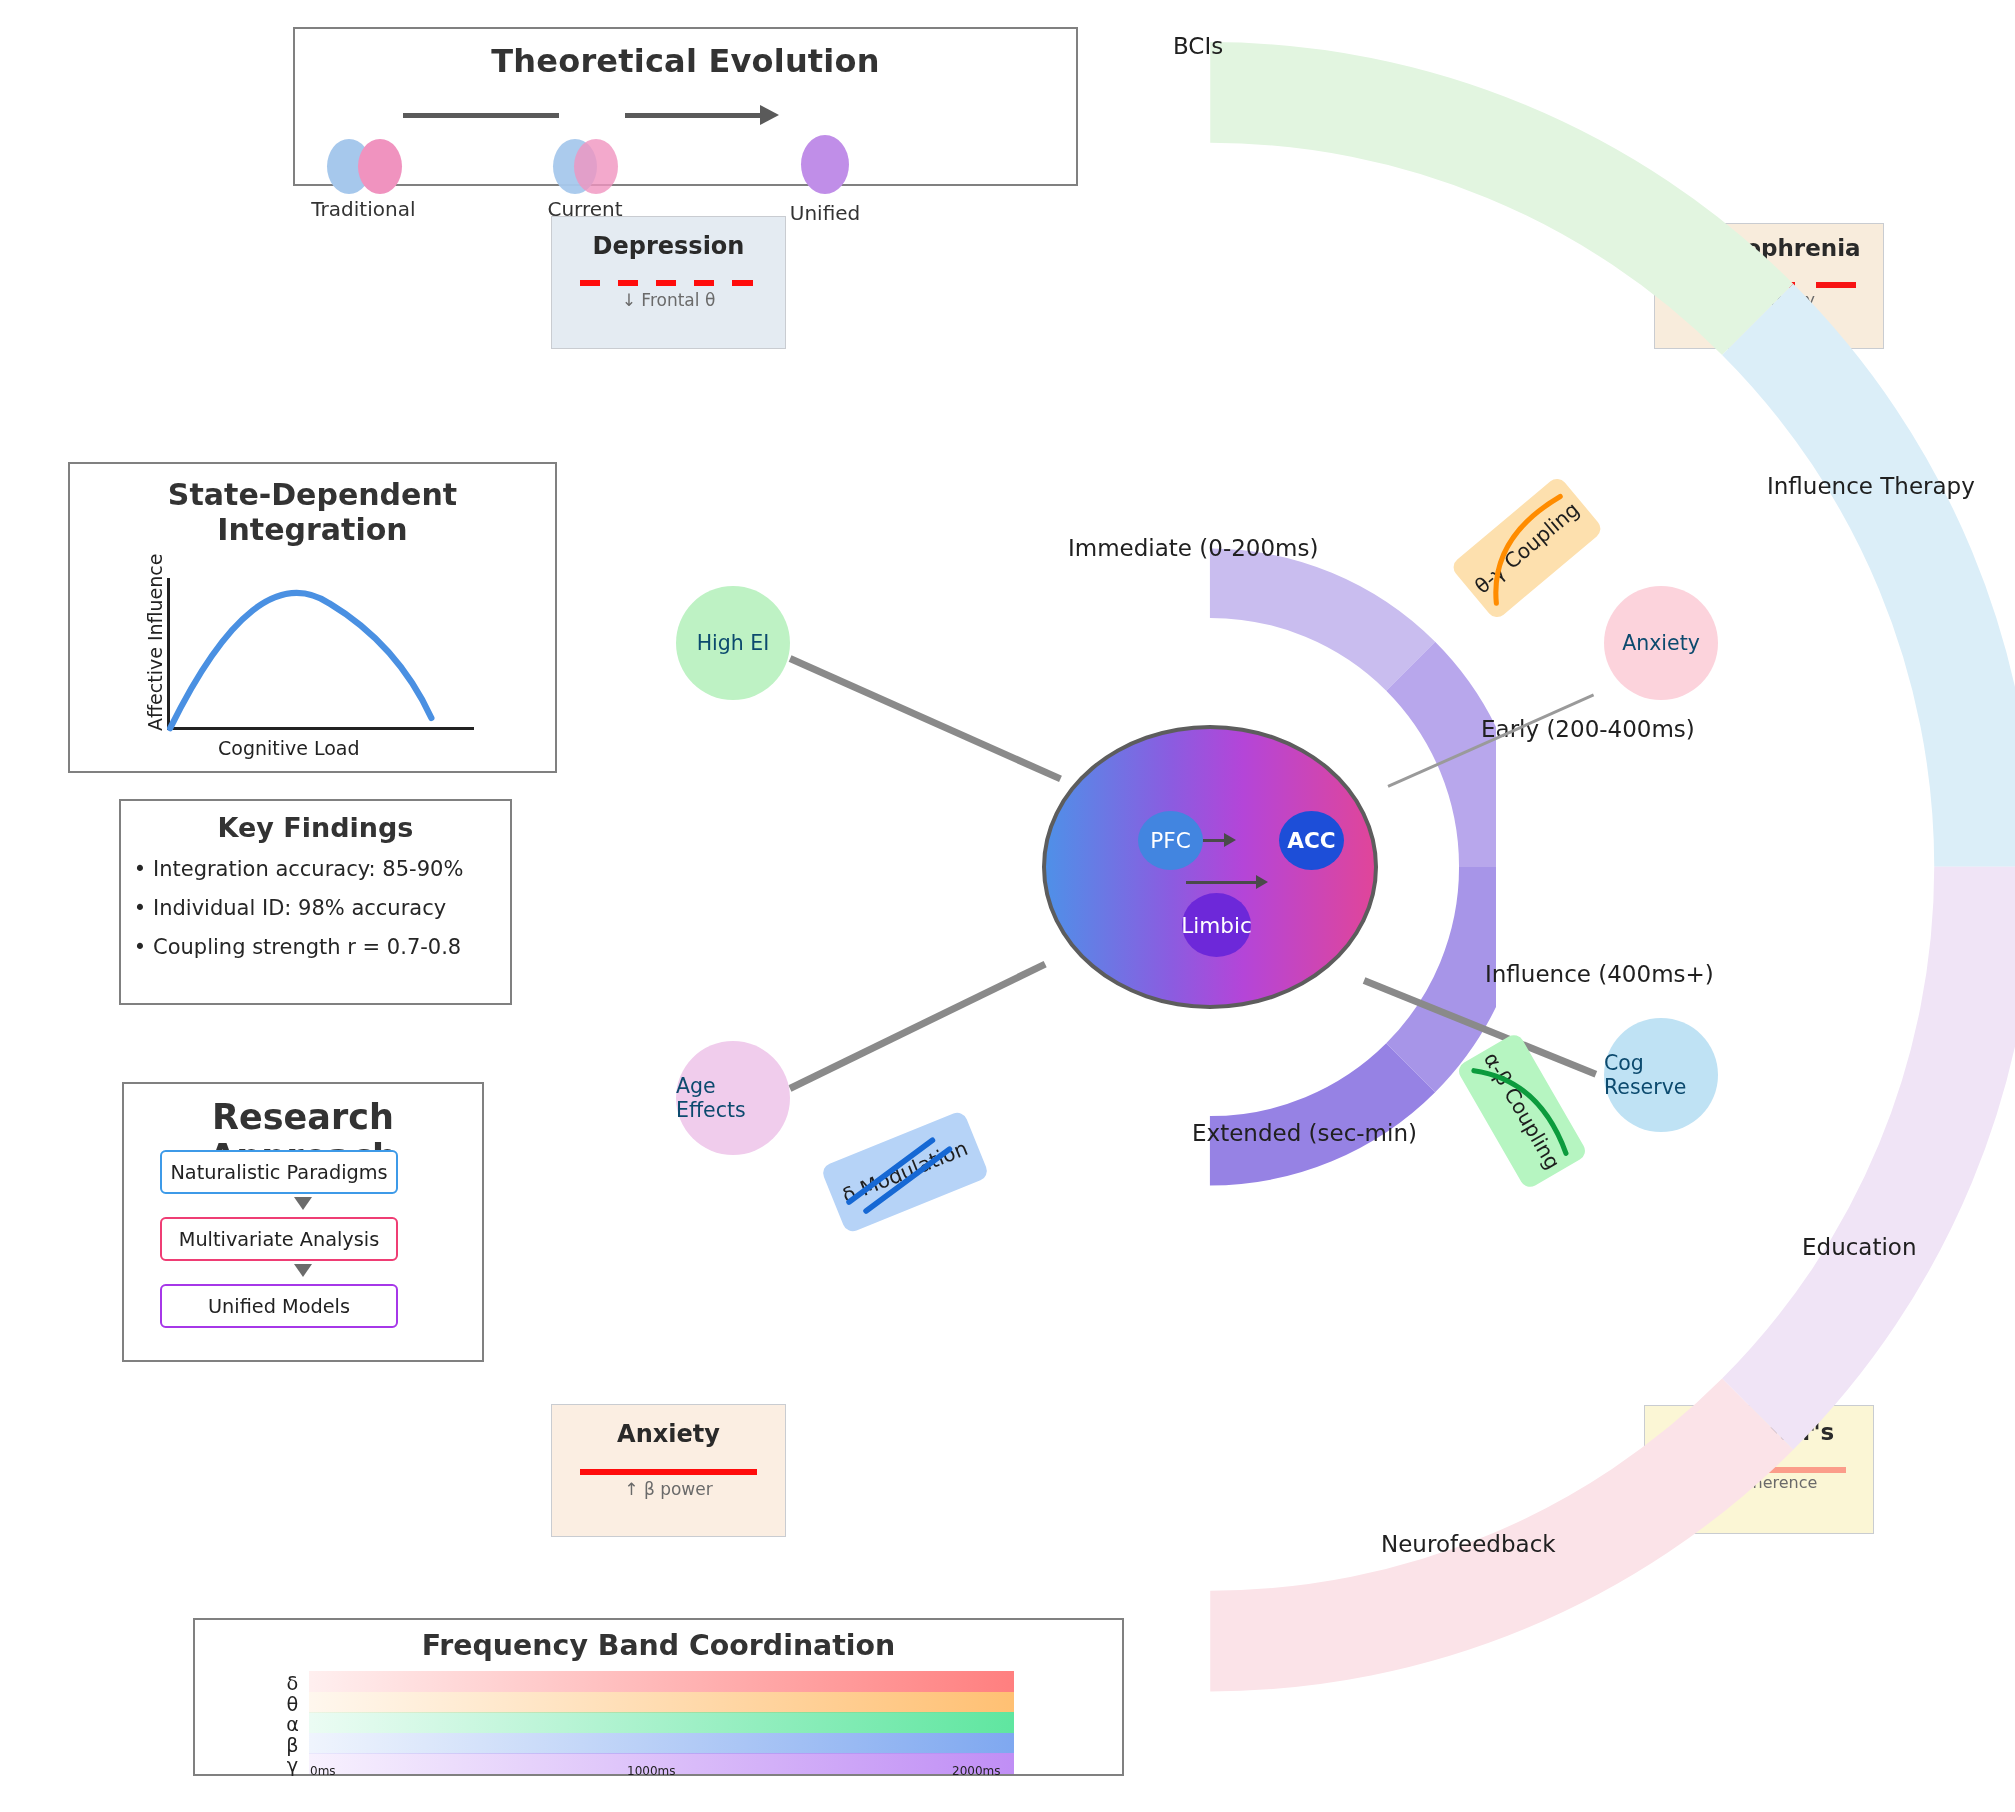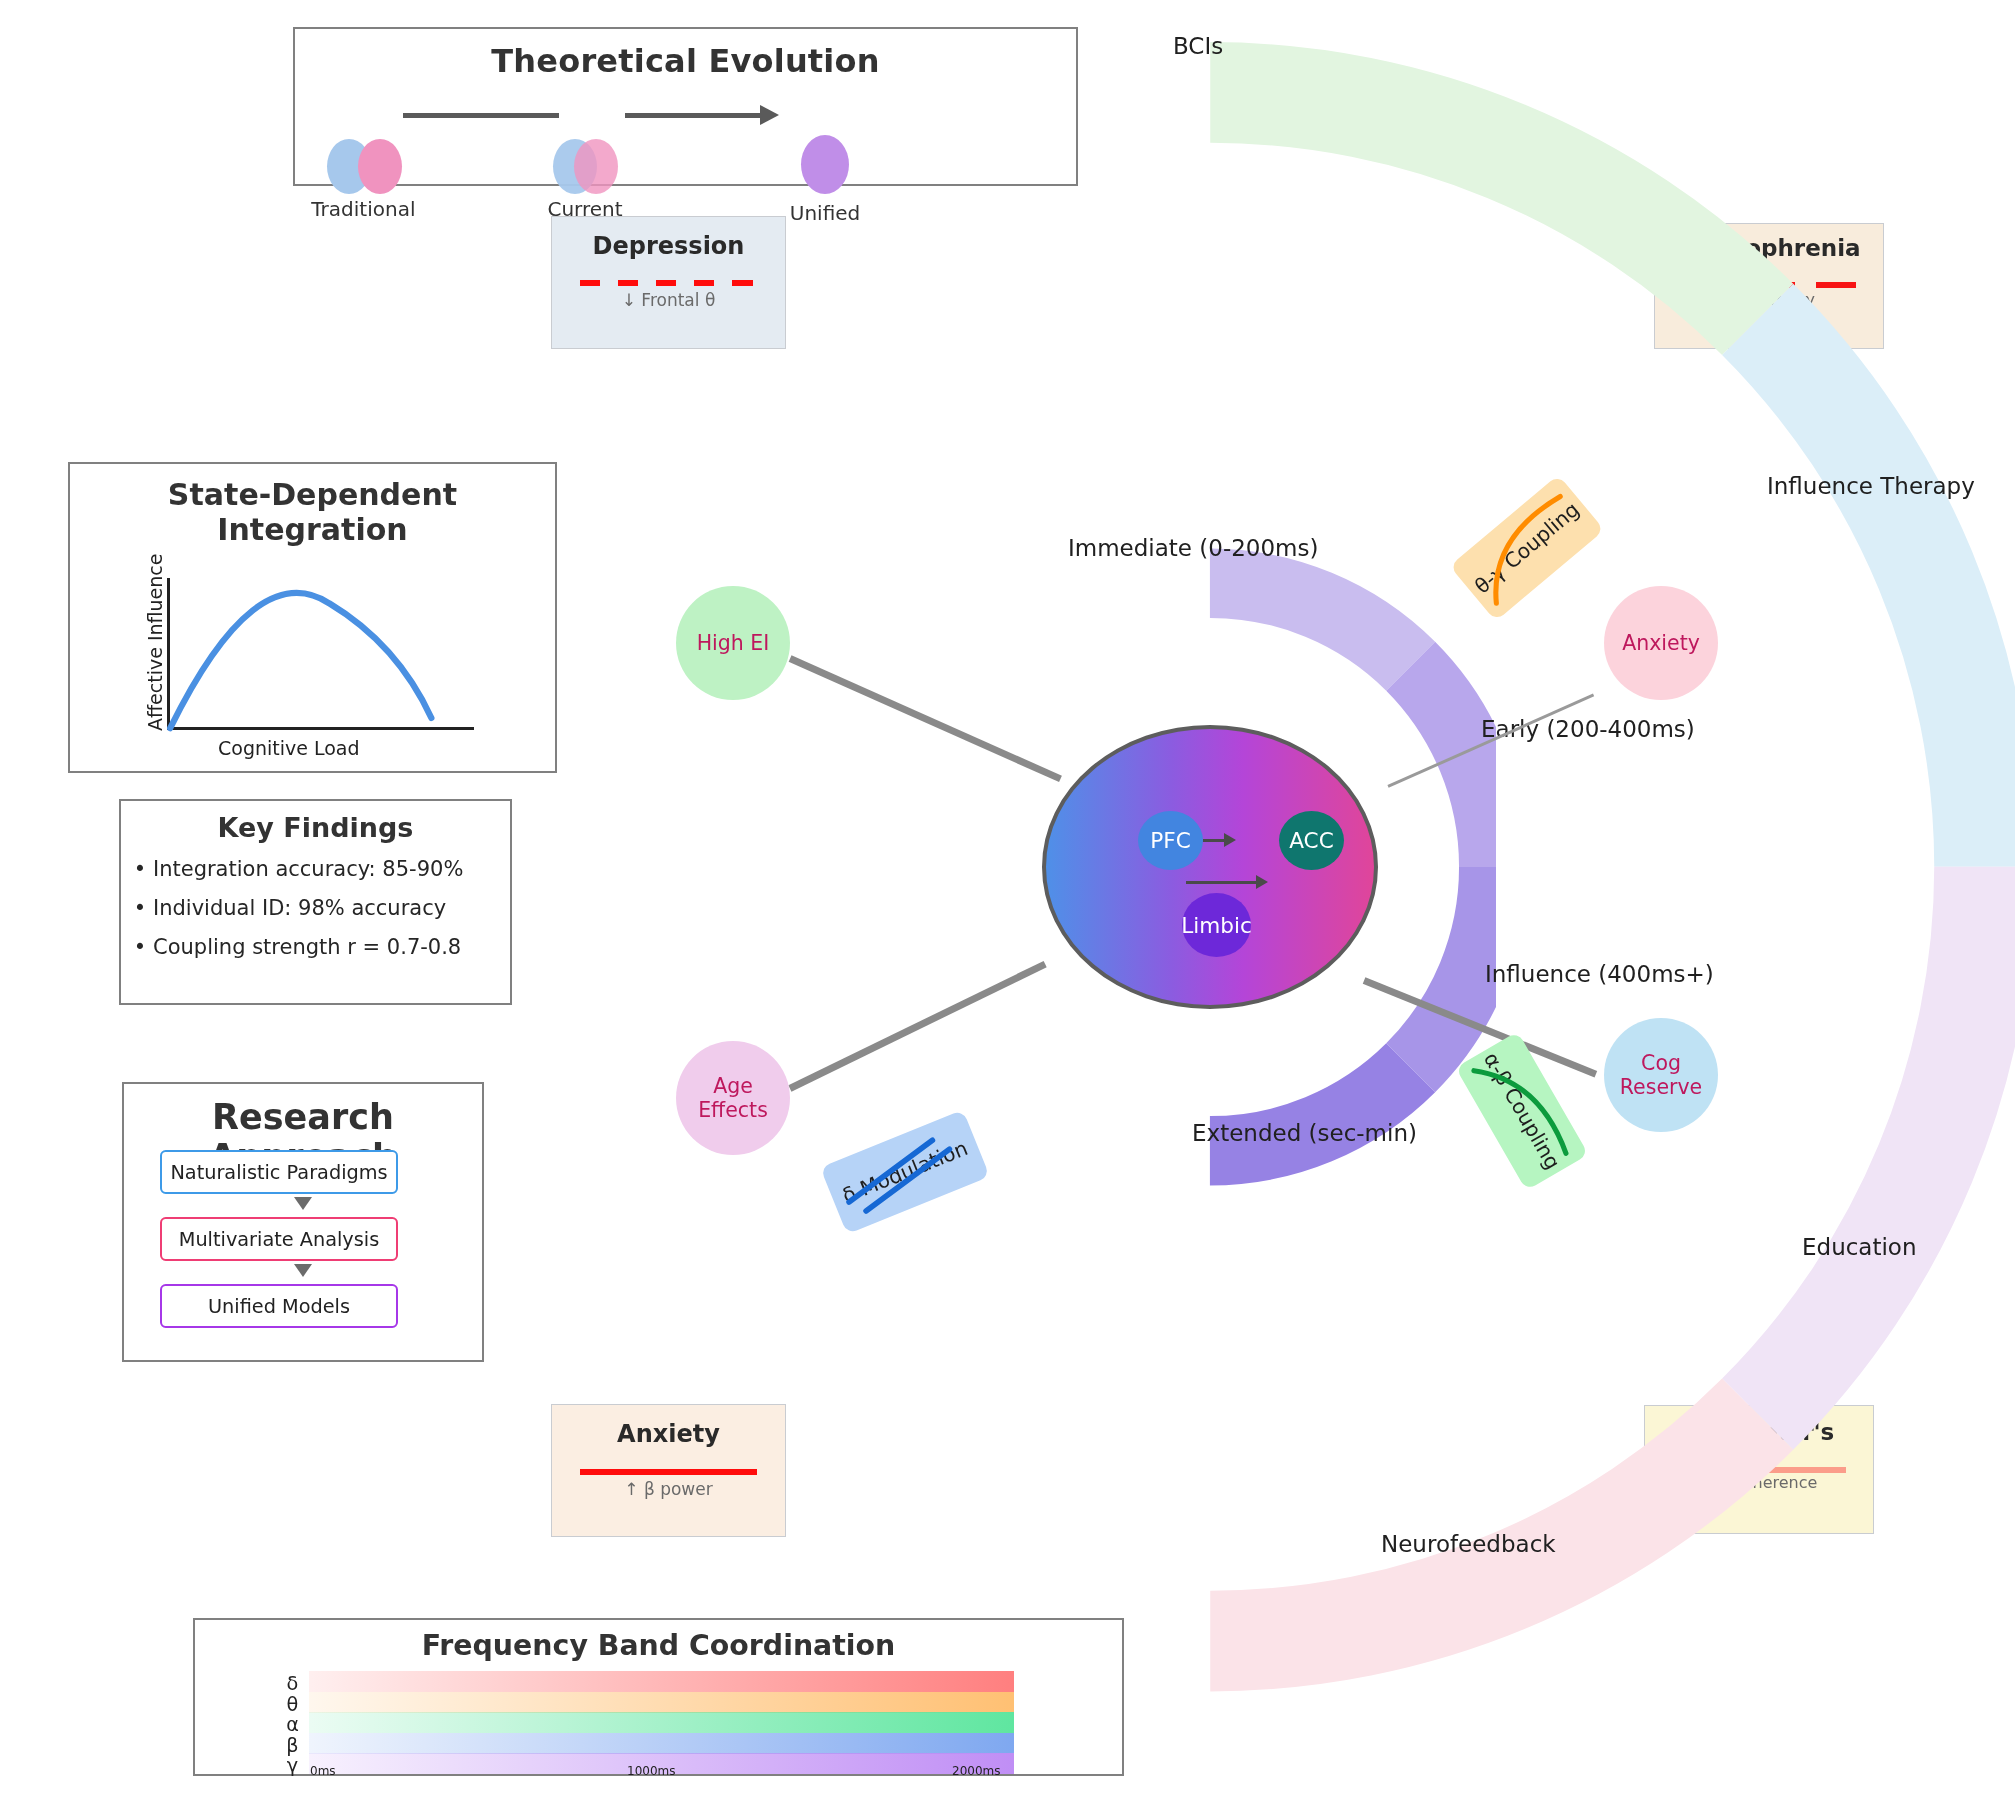--- a/index.html
+++ b/index.html
@@ -70,29 +70,29 @@
   .bandlab{position:absolute;left:86px;width:23px;font-size:19.3px;color:#222;text-align:center;}
   .ticklab{position:absolute;font-size:12px;color:#222;}
 
   
   #brain{left:1042px;top:725px;width:336px;height:284px;border-radius:50%;
      background:linear-gradient(90deg,#4f90e8 0%,#8b5ce0 38%,#b445d8 60%,#e0459a 100%);
      border:4.6px solid #5d5d5d;box-sizing:border-box;}
   .region{position:absolute;border-radius:50%;display:flex;align-items:center;justify-content:center;
      color:#ffffff;font-size:21.6px;}
   #pfc{left:1138px;top:811px;width:65px;height:59px;background:#4285e0;}
-  #acc{left:1279px;top:811px;width:65px;height:59px;background:#0f766e;}
+  #acc{left:1279px;top:811px;width:65px;height:59px;background:#1d4ed8;font-weight:bold;}
   #limbic{left:1182px;top:893px;width:69px;height:64px;background:#6d28d9;}
   .inner-arrow{position:absolute;height:3.4px;background:#4a4a4a;}
   .inner-arrowhead{position:absolute;width:0;height:0;border-left:12.5px solid #4a4a4a;
       border-top:7.4px solid transparent;border-bottom:7.4px solid transparent;}
 
   
   .sat{position:absolute;border-radius:50%;display:flex;align-items:center;justify-content:center;
-       font-size:20.5px;color:#be185d;text-align:center;}
+       font-size:20.5px;color:#0c4a6e;text-align:left;}
   #sat-highei{left:676px;top:586px;width:114px;height:114px;background:#bef2c4;}
   #sat-anxiety{left:1604px;top:586px;width:114px;height:114px;background:#fcd3dc;}
   #sat-age{left:676px;top:1041px;width:114px;height:114px;background:#f0ccec;}
   #sat-cog{left:1604px;top:1018px;width:114px;height:114px;background:#bfe2f4;}
   .spoke{position:absolute;height:7.4px;background:#8a8a8a;transform-origin:left center;}
   .spoke.thin{height:2.8px;background:#9a9a9a;}
 
   
   .badge{position:absolute;border-radius:10.2px;display:flex;align-items:center;justify-content:center;}
   .badge span{font-size:20.5px;color:#1d1d1d;white-space:nowrap;}

